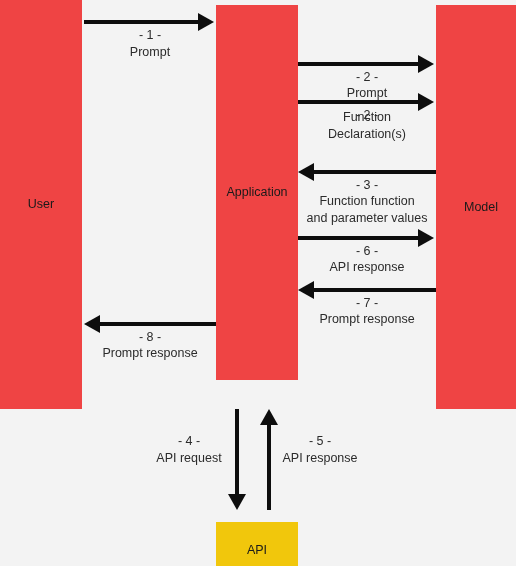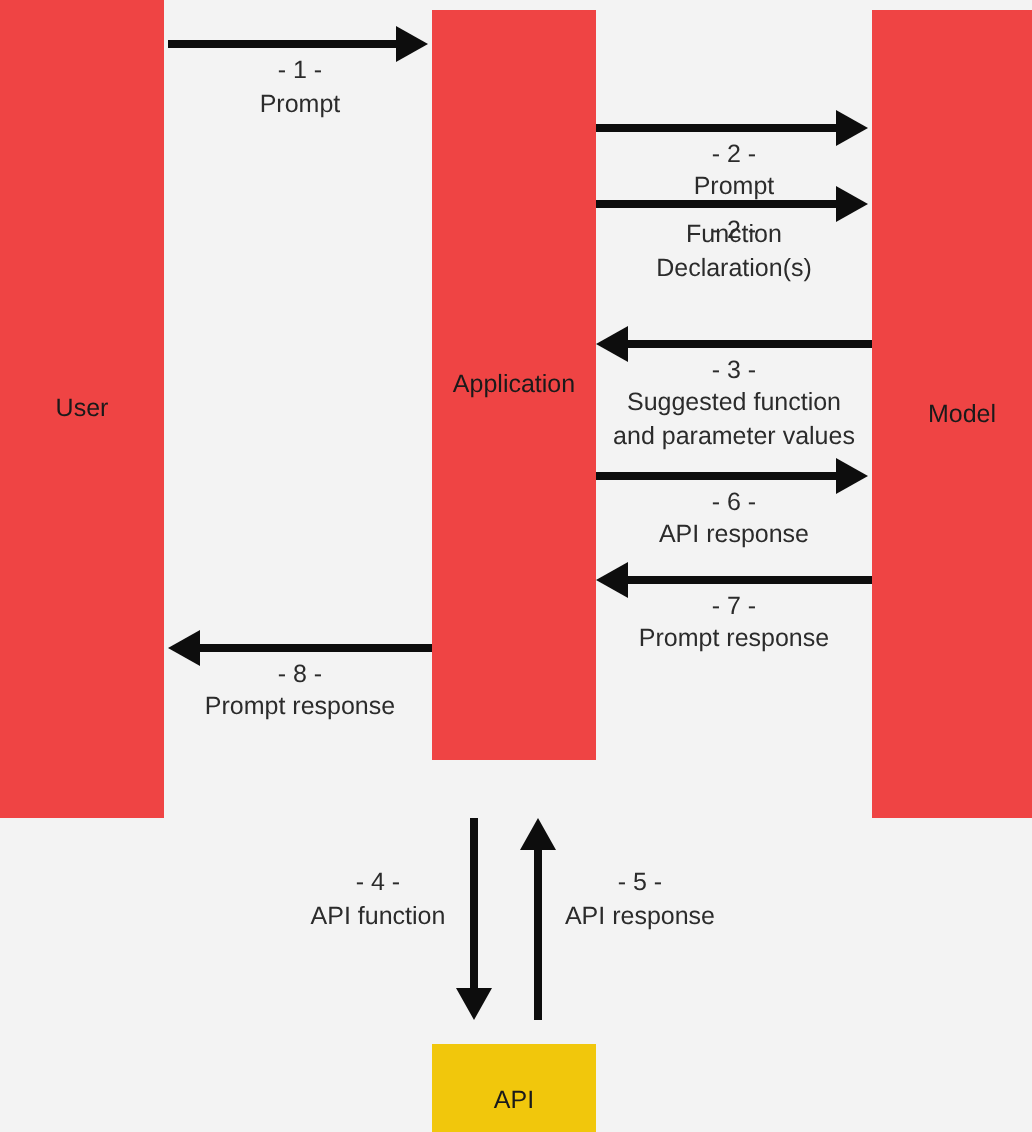--- a/index.html
+++ b/index.html
@@ -120,41 +120,41 @@
 
   <div class="arrow-h" style="left:298px; top:100px; width:122px;"></div>
   <div class="head head-right" style="left:418px; top:93px;"></div>
   <div class="msg-label" style="left:298px; top:107px; width:138px;">- 2 -</div>
   <div class="msg-label" style="left:296px; top:109px; width:142px;">Function
 Declaration(s)</div>
 
   <div class="arrow-h" style="left:314px; top:170px; width:122px;"></div>
   <div class="head head-left" style="left:298px; top:163px;"></div>
   <div class="msg-label" style="left:298px; top:177px; width:138px;">- 3 -</div>
-  <div class="msg-label" style="left:294px; top:193px; width:146px;">Suggested function
+  <div class="msg-label" style="left:294px; top:193px; width:146px;">Function function
 and parameter values</div>
 
   <div class="arrow-h" style="left:298px; top:236px; width:122px;"></div>
   <div class="head head-right" style="left:418px; top:229px;"></div>
   <div class="msg-label" style="left:298px; top:243px; width:138px;">- 6 -</div>
   <div class="msg-label" style="left:298px; top:259px; width:138px;">API response</div>
 
   <div class="arrow-h" style="left:314px; top:288px; width:122px;"></div>
   <div class="head head-left" style="left:298px; top:281px;"></div>
   <div class="msg-label" style="left:298px; top:295px; width:138px;">- 7 -</div>
   <div class="msg-label" style="left:296px; top:311px; width:142px;">Prompt response</div>
 
   <div class="arrow-h" style="left:100px; top:322px; width:116px;"></div>
   <div class="head head-left" style="left:84px; top:315px;"></div>
   <div class="msg-label" style="left:84px; top:329px; width:132px;">- 8 -</div>
   <div class="msg-label" style="left:82px; top:345px; width:136px;">Prompt response</div>
 
   <div class="arrow-v" style="left:235px; top:409px; width:4px; height:86px;"></div>
   <div class="head head-down" style="left:228px; top:494px;"></div>
   <div class="msg-label" style="left:148px; top:433px; width:82px; text-align:center;">- 4 -</div>
-  <div class="msg-label" style="left:144px; top:450px; width:90px; text-align:center;">API function</div>
+  <div class="msg-label" style="left:144px; top:450px; width:90px; text-align:center;">API request</div>
 
   <div class="arrow-v" style="left:267px; top:425px; width:4px; height:85px;"></div>
   <div class="head head-up" style="left:260px; top:409px;"></div>
   <div class="msg-label" style="left:278px; top:433px; width:84px; text-align:center;">- 5 -</div>
   <div class="msg-label" style="left:272px; top:450px; width:96px; text-align:center;">API response</div>
 
 </div>
 
 </body></html>

